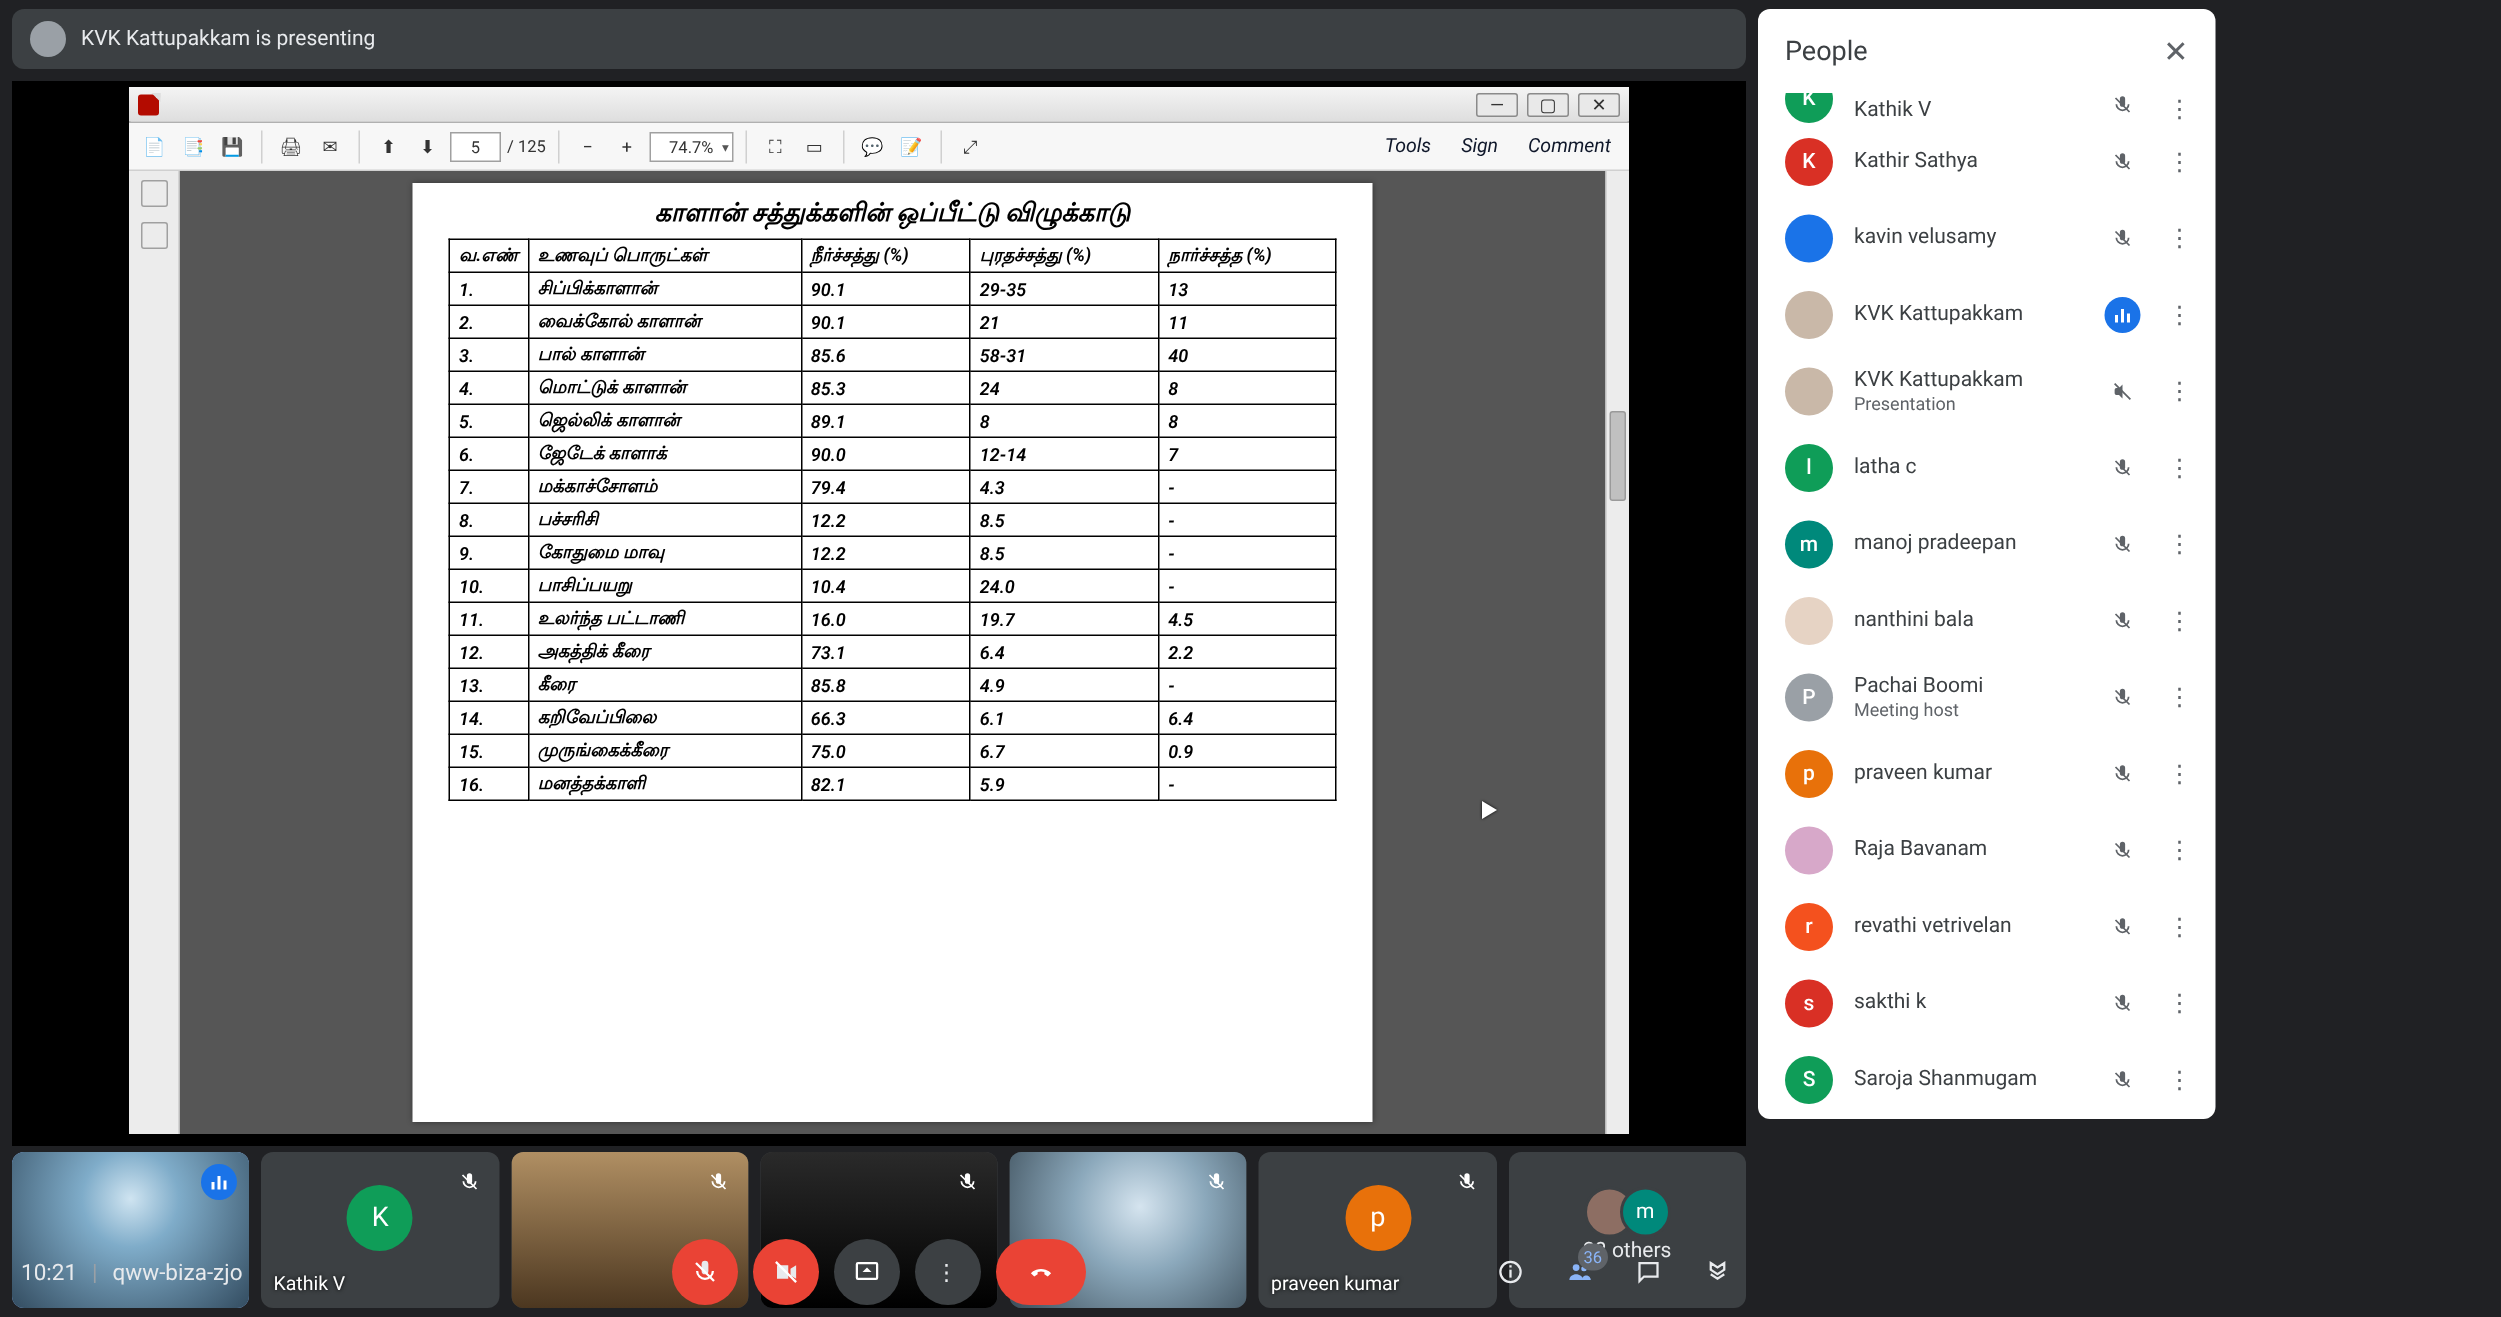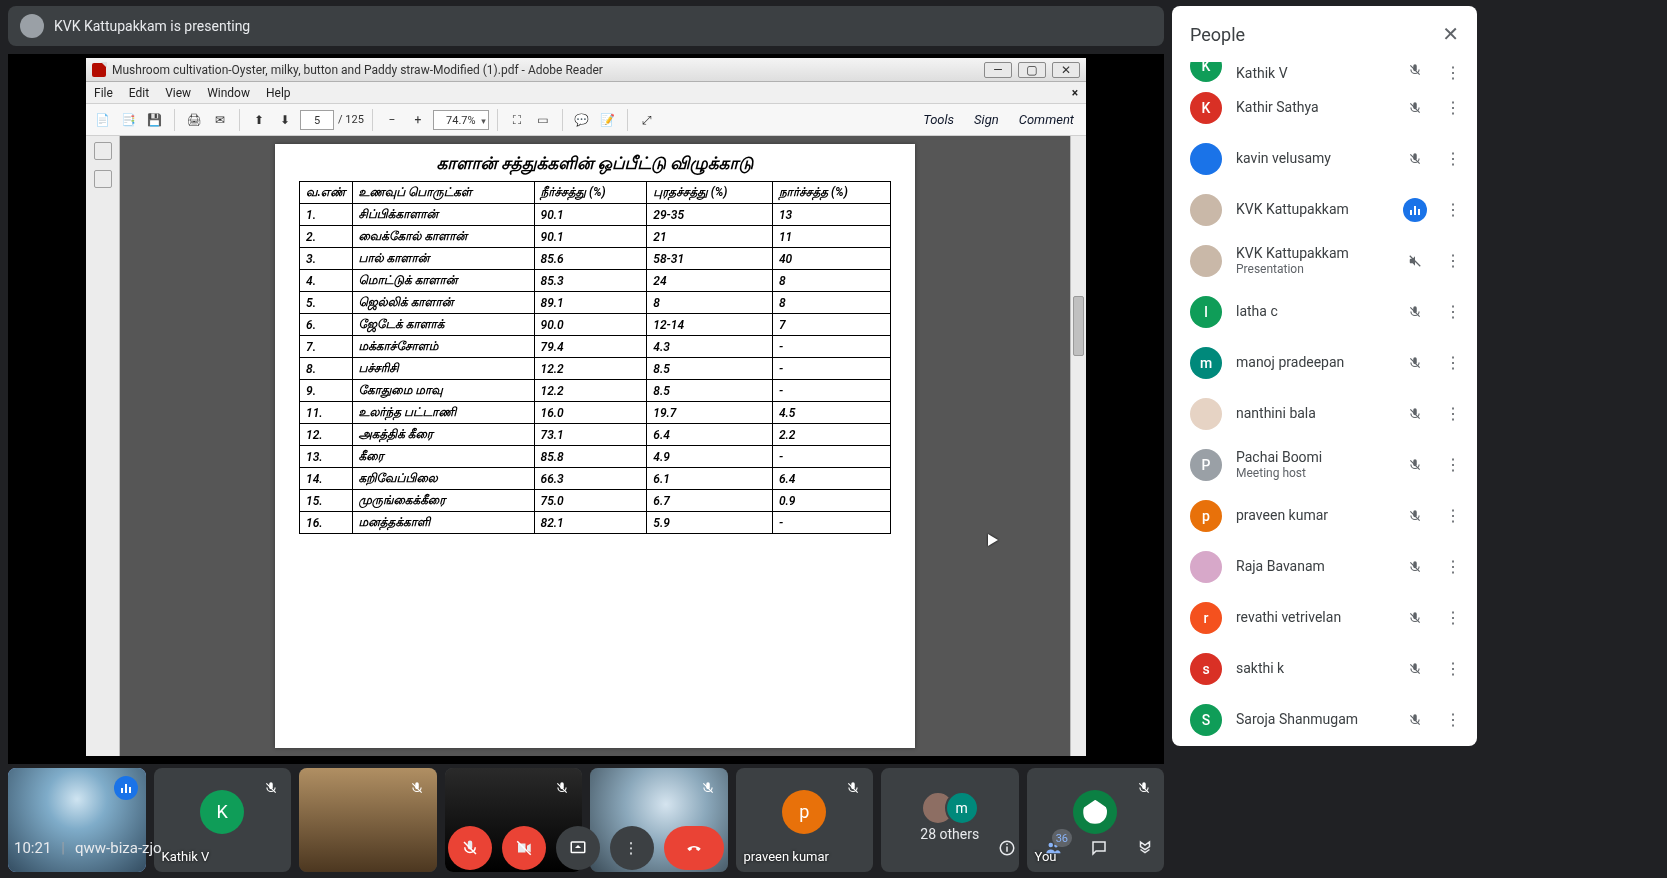--- a/index.html
+++ b/index.html
@@ -111,33 +111,24 @@
 
   <div class="presenting-bar">
     <div class="avatar"></div>
     <span>KVK Kattupakkam is presenting</span>
   </div>
 
   <div class="share-stage">
     <div class="reader">
       <div class="titlebar">
         <div class="pdf-icon"></div>
-        <span>Mushroom cultivation-Oyster, milky, button and Paddy straw-Modified (1).pdf - Adobe Reader</span>
         <div class="spacer"></div>
         <div class="win-btn">—</div>
         <div class="win-btn">▢</div>
         <div class="win-btn">✕</div>
-      </div>
-      <div class="menubar">
-        <span>File</span>
-        <span>Edit</span>
-        <span>View</span>
-        <span>Window</span>
-        <span>Help</span>
-        <span class="mb-x">×</span>
       </div>
       <div class="toolbar">
         <div class="tb-ico">📄</div>
         <div class="tb-ico">📑</div>
         <div class="tb-ico">💾</div>
         <div class="sep"></div>
         <div class="tb-ico">🖨</div>
         <div class="tb-ico">✉</div>
         <div class="sep"></div>
         <div class="tb-ico">⬆</div>
@@ -238,20 +229,27 @@
                     <td>-</td>
                   </tr>
                   <tr>
                     <td class="idx">9.</td>
                     <td>கோதுமை மாவு</td>
                     <td>12.2</td>
                     <td>8.5</td>
                     <td>-</td>
                   </tr>
                   <tr>
+                    <td class="idx">10.</td>
+                    <td>பாசிப்பயறு</td>
+                    <td>10.4</td>
+                    <td>24.0</td>
+                    <td>-</td>
+                  </tr>
+                  <tr>
                     <td class="idx">11.</td>
                     <td>உலர்ந்த பட்டாணி</td>
                     <td>16.0</td>
                     <td>19.7</td>
                     <td>4.5</td>
                   </tr>
                   <tr>
                     <td class="idx">12.</td>
                     <td>அகத்திக் கீரை</td>
                     <td>73.1</td>
@@ -365,31 +363,20 @@
         </div>
         <div class="name">praveen kumar</div>
       </div>
       <div class="tile">
         <div class="avatar-stack">
           <div class="mini" style="background:#8d6e63"></div>
           <div class="mini" style="background:#00897b">m</div>
         </div>
         <div class="others-label">28 others</div>
       </div>
-      <div class="tile">
-        <div class="you-icon"></div>
-        <div class="mic-ind muted">
-          <svg class="svg-sm" viewBox="0 0 24 24">
-            <path d="M12 14a3 3 0 003-3V5a3 3 0 10-6 0v6a3 3 0 003 3z" fill="#fff"></path>
-            <path d="M19 11a7 7 0 01-14 0" fill="none" stroke="#fff" stroke-width="2"></path>
-            <line x1="4" y1="4" x2="20" y2="20" stroke="#fff" stroke-width="2"></line>
-          </svg>
-        </div>
-        <div class="name">You</div>
-      </div>
     </div>
 
   <div class="bottom-bar">
     <div class="left">
       <span>10:21</span>
       <span class="divider">|</span>
       <span>qww-biza-zjo</span>
     </div>
     <div class="center">
       <div class="pill red">

